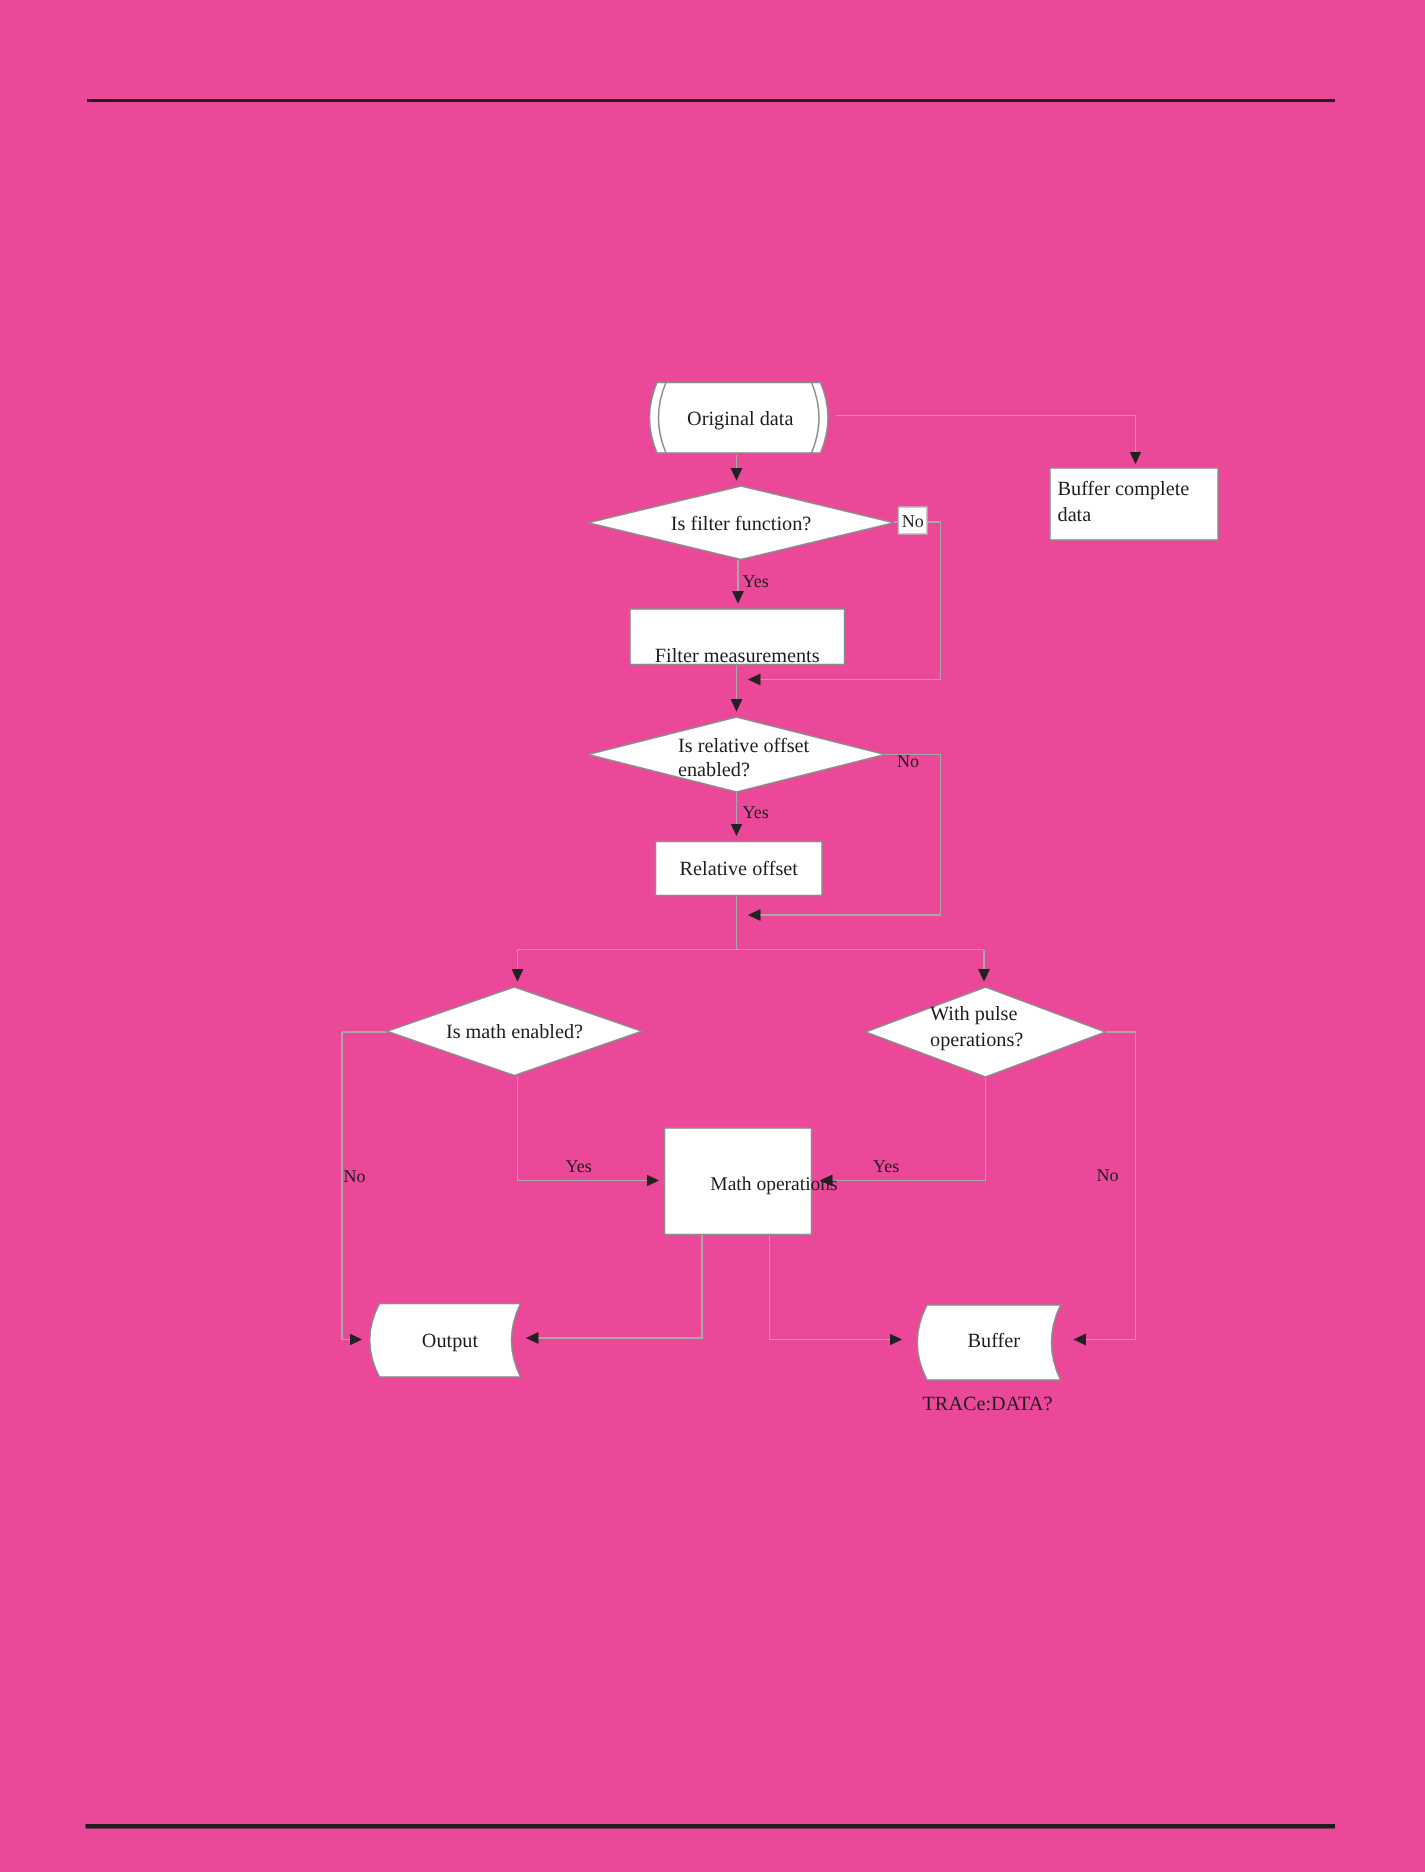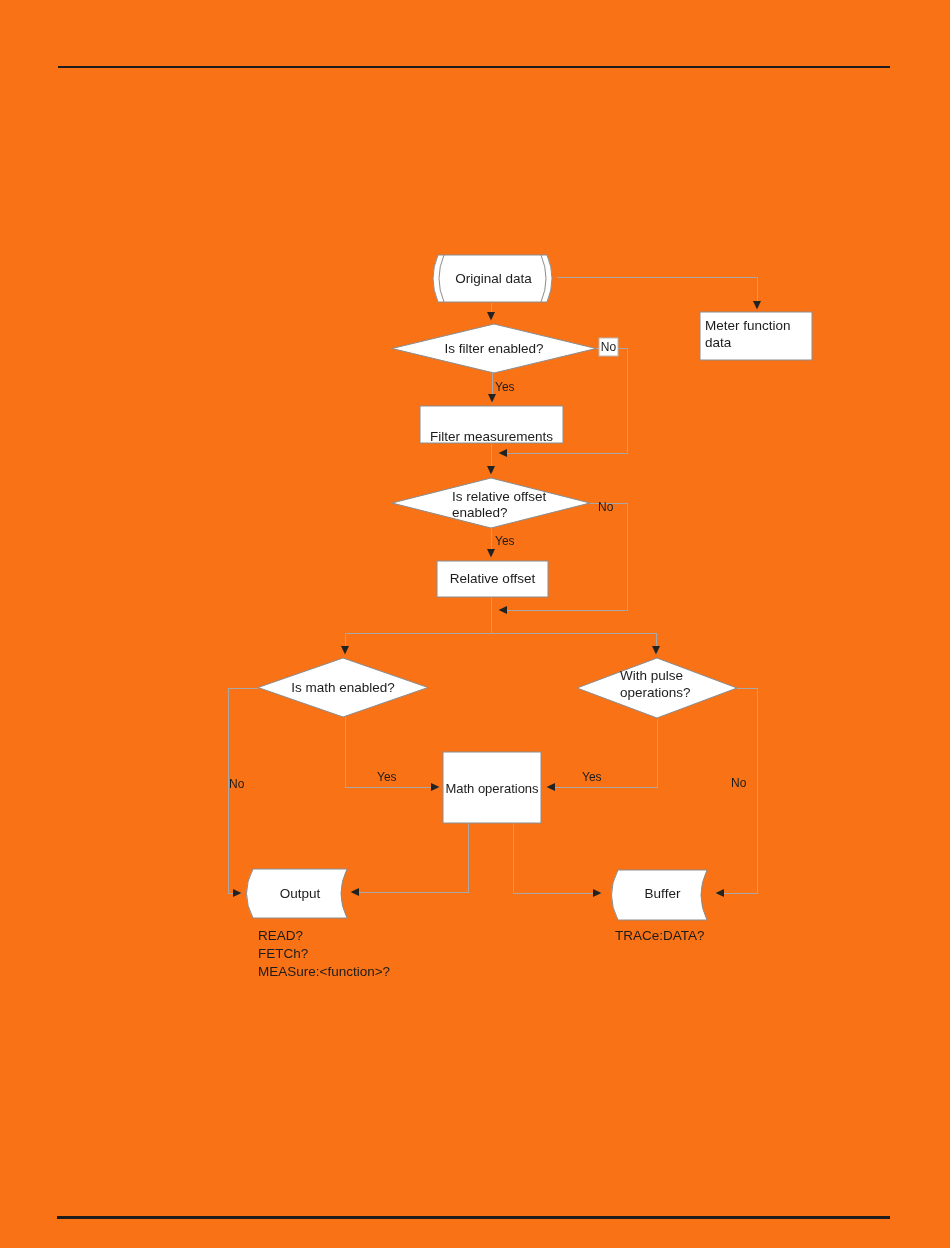--- a/index.html
+++ b/index.html
@@ -1,20 +1,20 @@
 <!DOCTYPE html>
 <html><head>
 <meta charset="utf-8">
 <style>
   html,body{margin:0;padding:0;background:#ffffff;}
   .page{
     position:relative;
     width:950px;height:1248px;
-    background:#f97316;
-    font-family:Liberation Sans, sans-serif;
+    background:#ec4899;
+    font-family:Liberation Serif, serif;
     color:#1c1c1c;
     overflow:hidden;
   }
   .rule{position:absolute;background:#1d1d1d;}
   .rule.top{left:58px;top:66px;width:832px;height:2px;}
   .rule.bottom{left:57px;top:1216px;width:833px;height:3px;}
   svg.wires{position:absolute;left:0;top:0;}
   .lbl{
     position:absolute;
     font-size:13.5px;
@@ -88,25 +88,25 @@
       <path d="M253,869 L347,869 Q335,893.5 347,918 L253,918 Q240,893.5 253,869 Z"></path>
       <path d="M618,870 L707,870 Q695,895 707,920 L618,920 Q605,895 618,870 Z"></path>
 
       <rect x="599" y="338" width="19" height="18" stroke="#b8b8b8"></rect>
     </g>
   </svg>
 
   <div class="lbl center" style="left:430px;top:271px;width:127px;">Original data</div>
 
   <div class="lbl" style="left:705px;top:317px;line-height:17px;">
-    <div>Meter function</div>
+    <div>Buffer complete</div>
     <div>data</div>
   </div>
 
-  <div class="lbl center" style="left:392px;top:341px;width:204px;">Is filter enabled?</div>
+  <div class="lbl center" style="left:392px;top:341px;width:204px;">Is filter function?</div>
   <div class="edge" style="left:495px;top:381px;">Yes</div>
   <div class="edge" style="left:599px;top:341px;width:19px;text-align:center;">No</div>
 
   <div class="lbl center" style="left:420px;top:429px;width:143px;">Filter measurements</div>
 
   <div class="lbl" style="left:452px;top:489px;">
     <div>Is relative offset</div>
     <div>enabled?</div>
   </div>
   <div class="edge" style="left:598px;top:501px;">No</div>
@@ -118,27 +118,22 @@
   <div class="edge" style="left:229px;top:778px;">No</div>
   <div class="edge" style="left:377px;top:771px;">Yes</div>
 
   <div class="lbl" style="left:620px;top:667px;line-height:17px;">
     <div>With pulse</div>
     <div>operations?</div>
   </div>
   <div class="edge" style="left:582px;top:771px;">Yes</div>
   <div class="edge" style="left:731px;top:777px;">No</div>
 
-  <div class="lbl center" style="left:443px;top:781px;width:98px;font-size:13px;">Math operations</div>
+  <div class="lbl center" style="left:443px;top:781px;width:98px;font-size:13px;padding-left:24px;">Math operations</div>
 
   <div class="lbl center" style="left:253px;top:886px;width:94px;">Output</div>
   <div class="lbl center" style="left:618px;top:886px;width:89px;">Buffer</div>
 
-  <div class="cmds" style="left:258px;top:927px;">
-    <div>READ?</div>
-    <div>FETCh?</div>
-    <div>MEASure:&lt;function&gt;?</div>
-  </div>
   <div class="cmds" style="left:615px;top:927px;">
     <div>TRACe:DATA?</div>
   </div>
 
 </div>
 
 </body></html>

